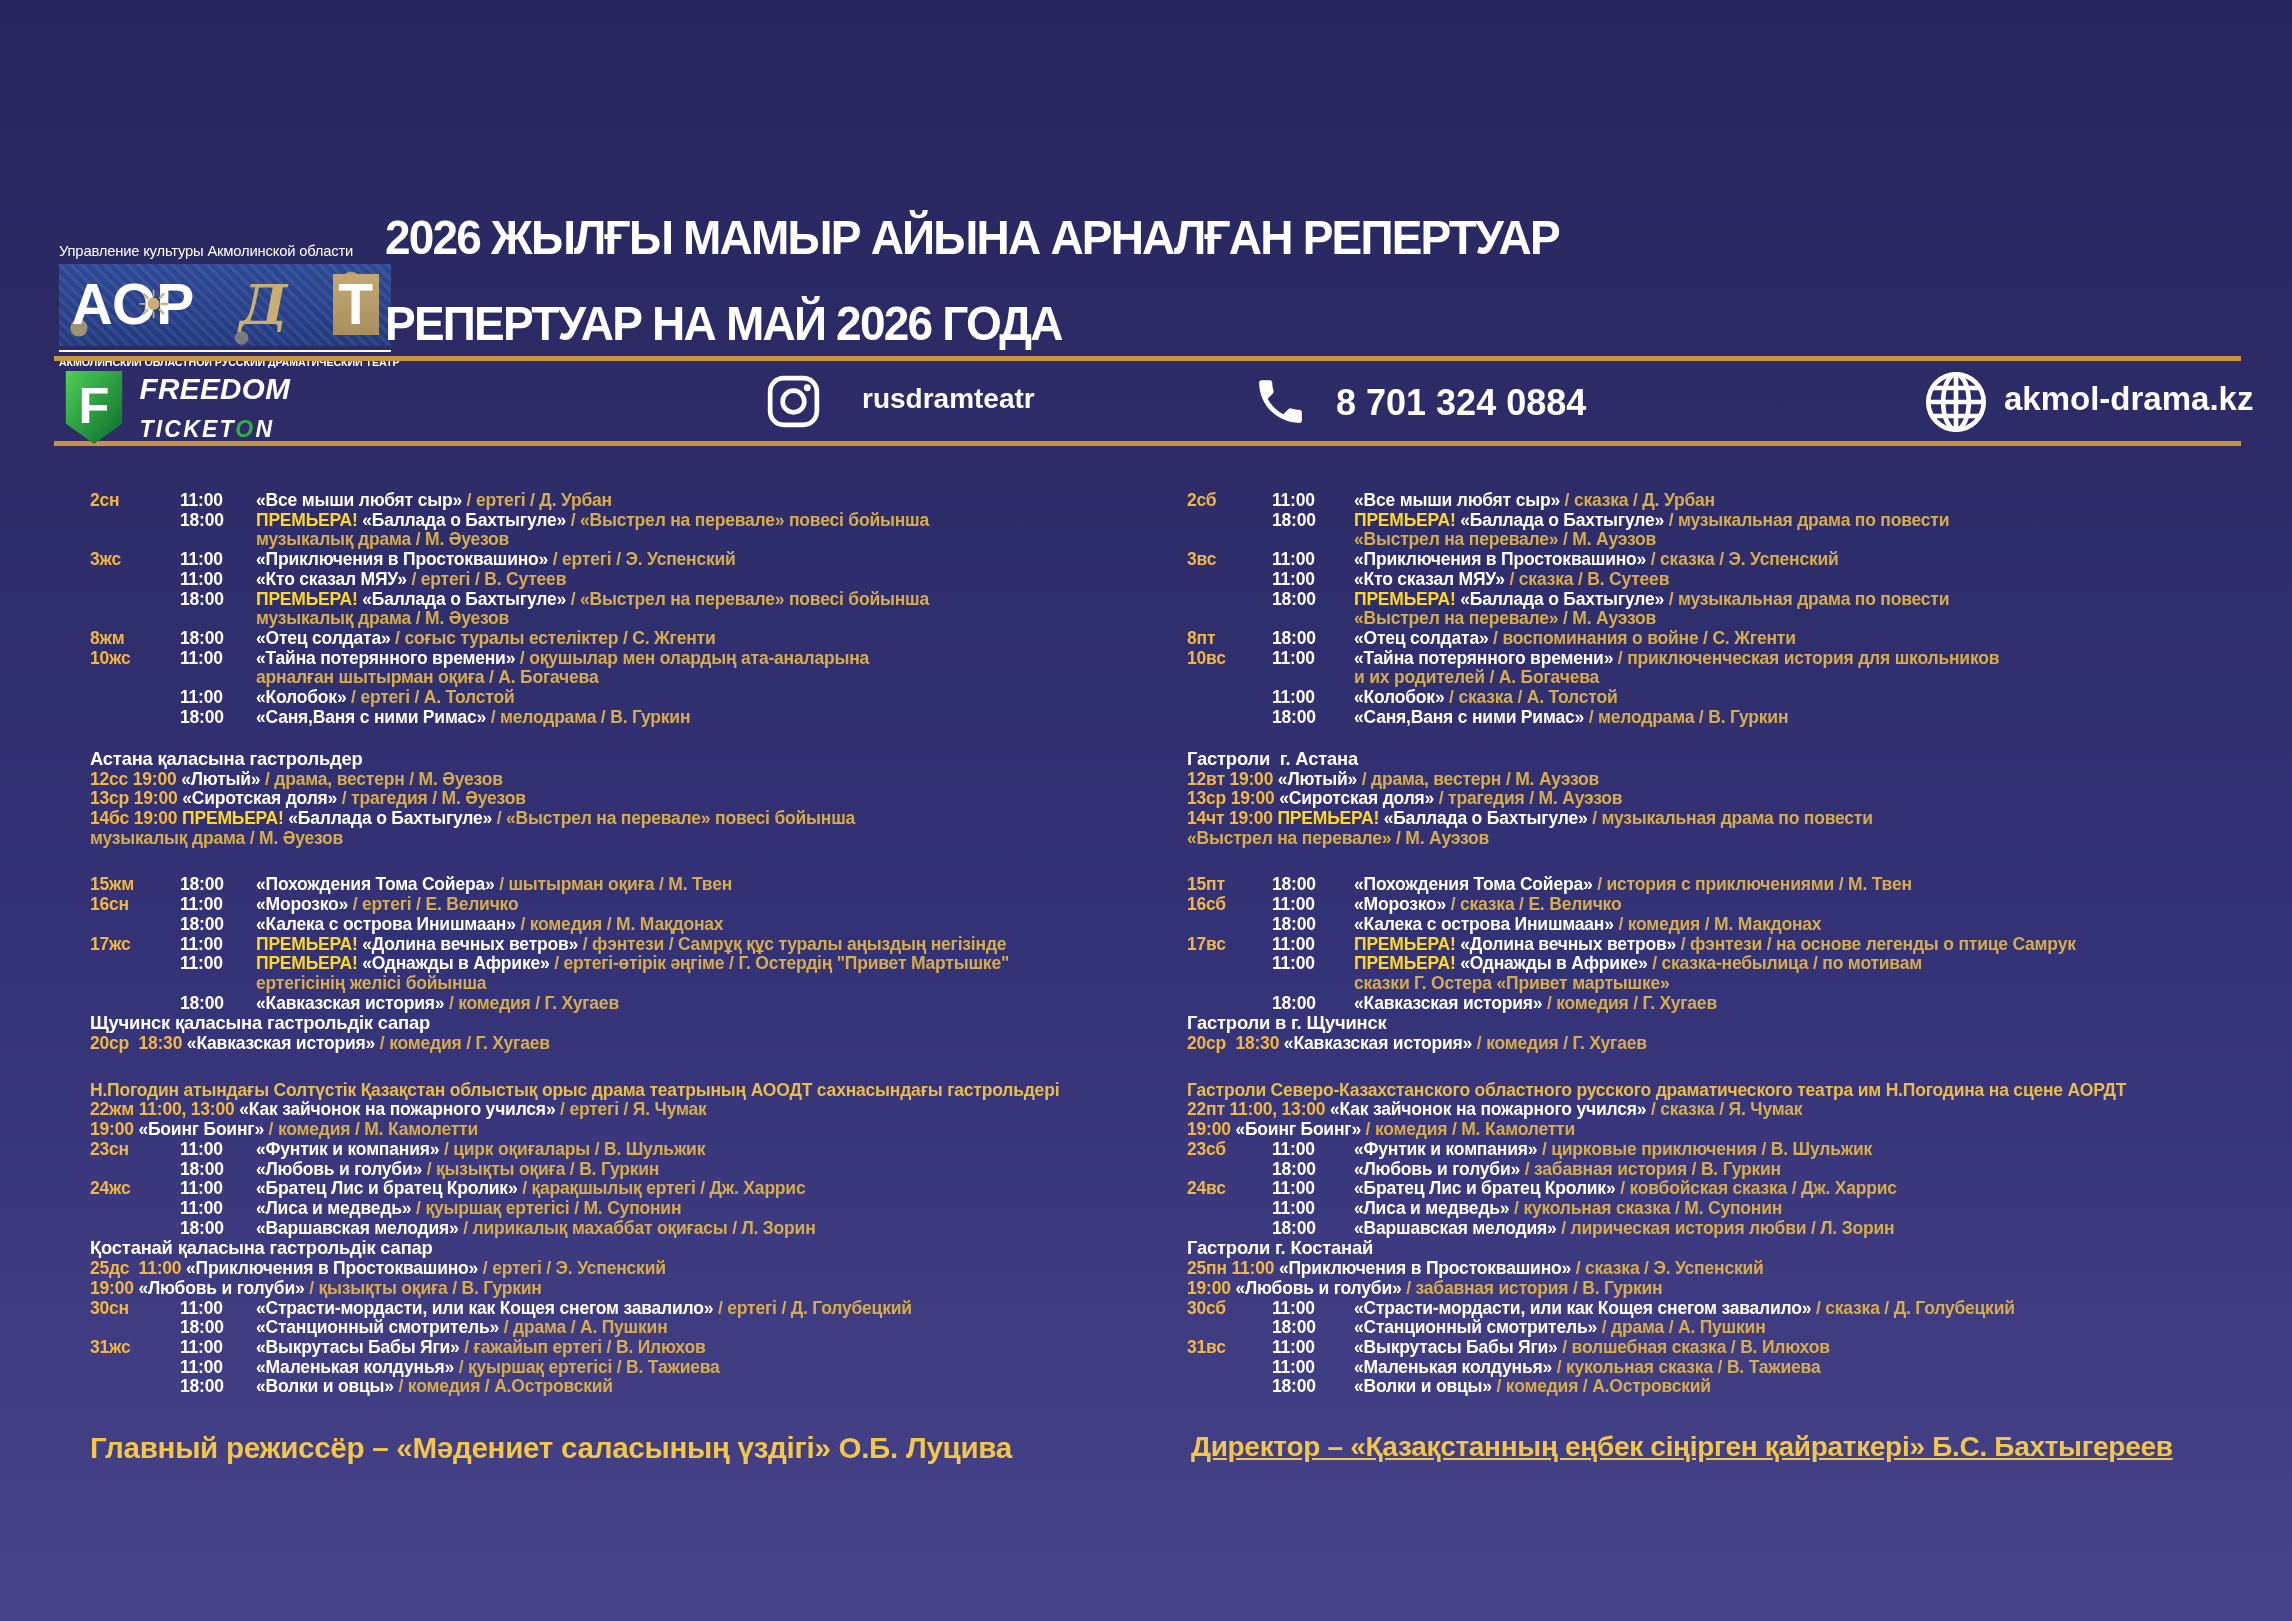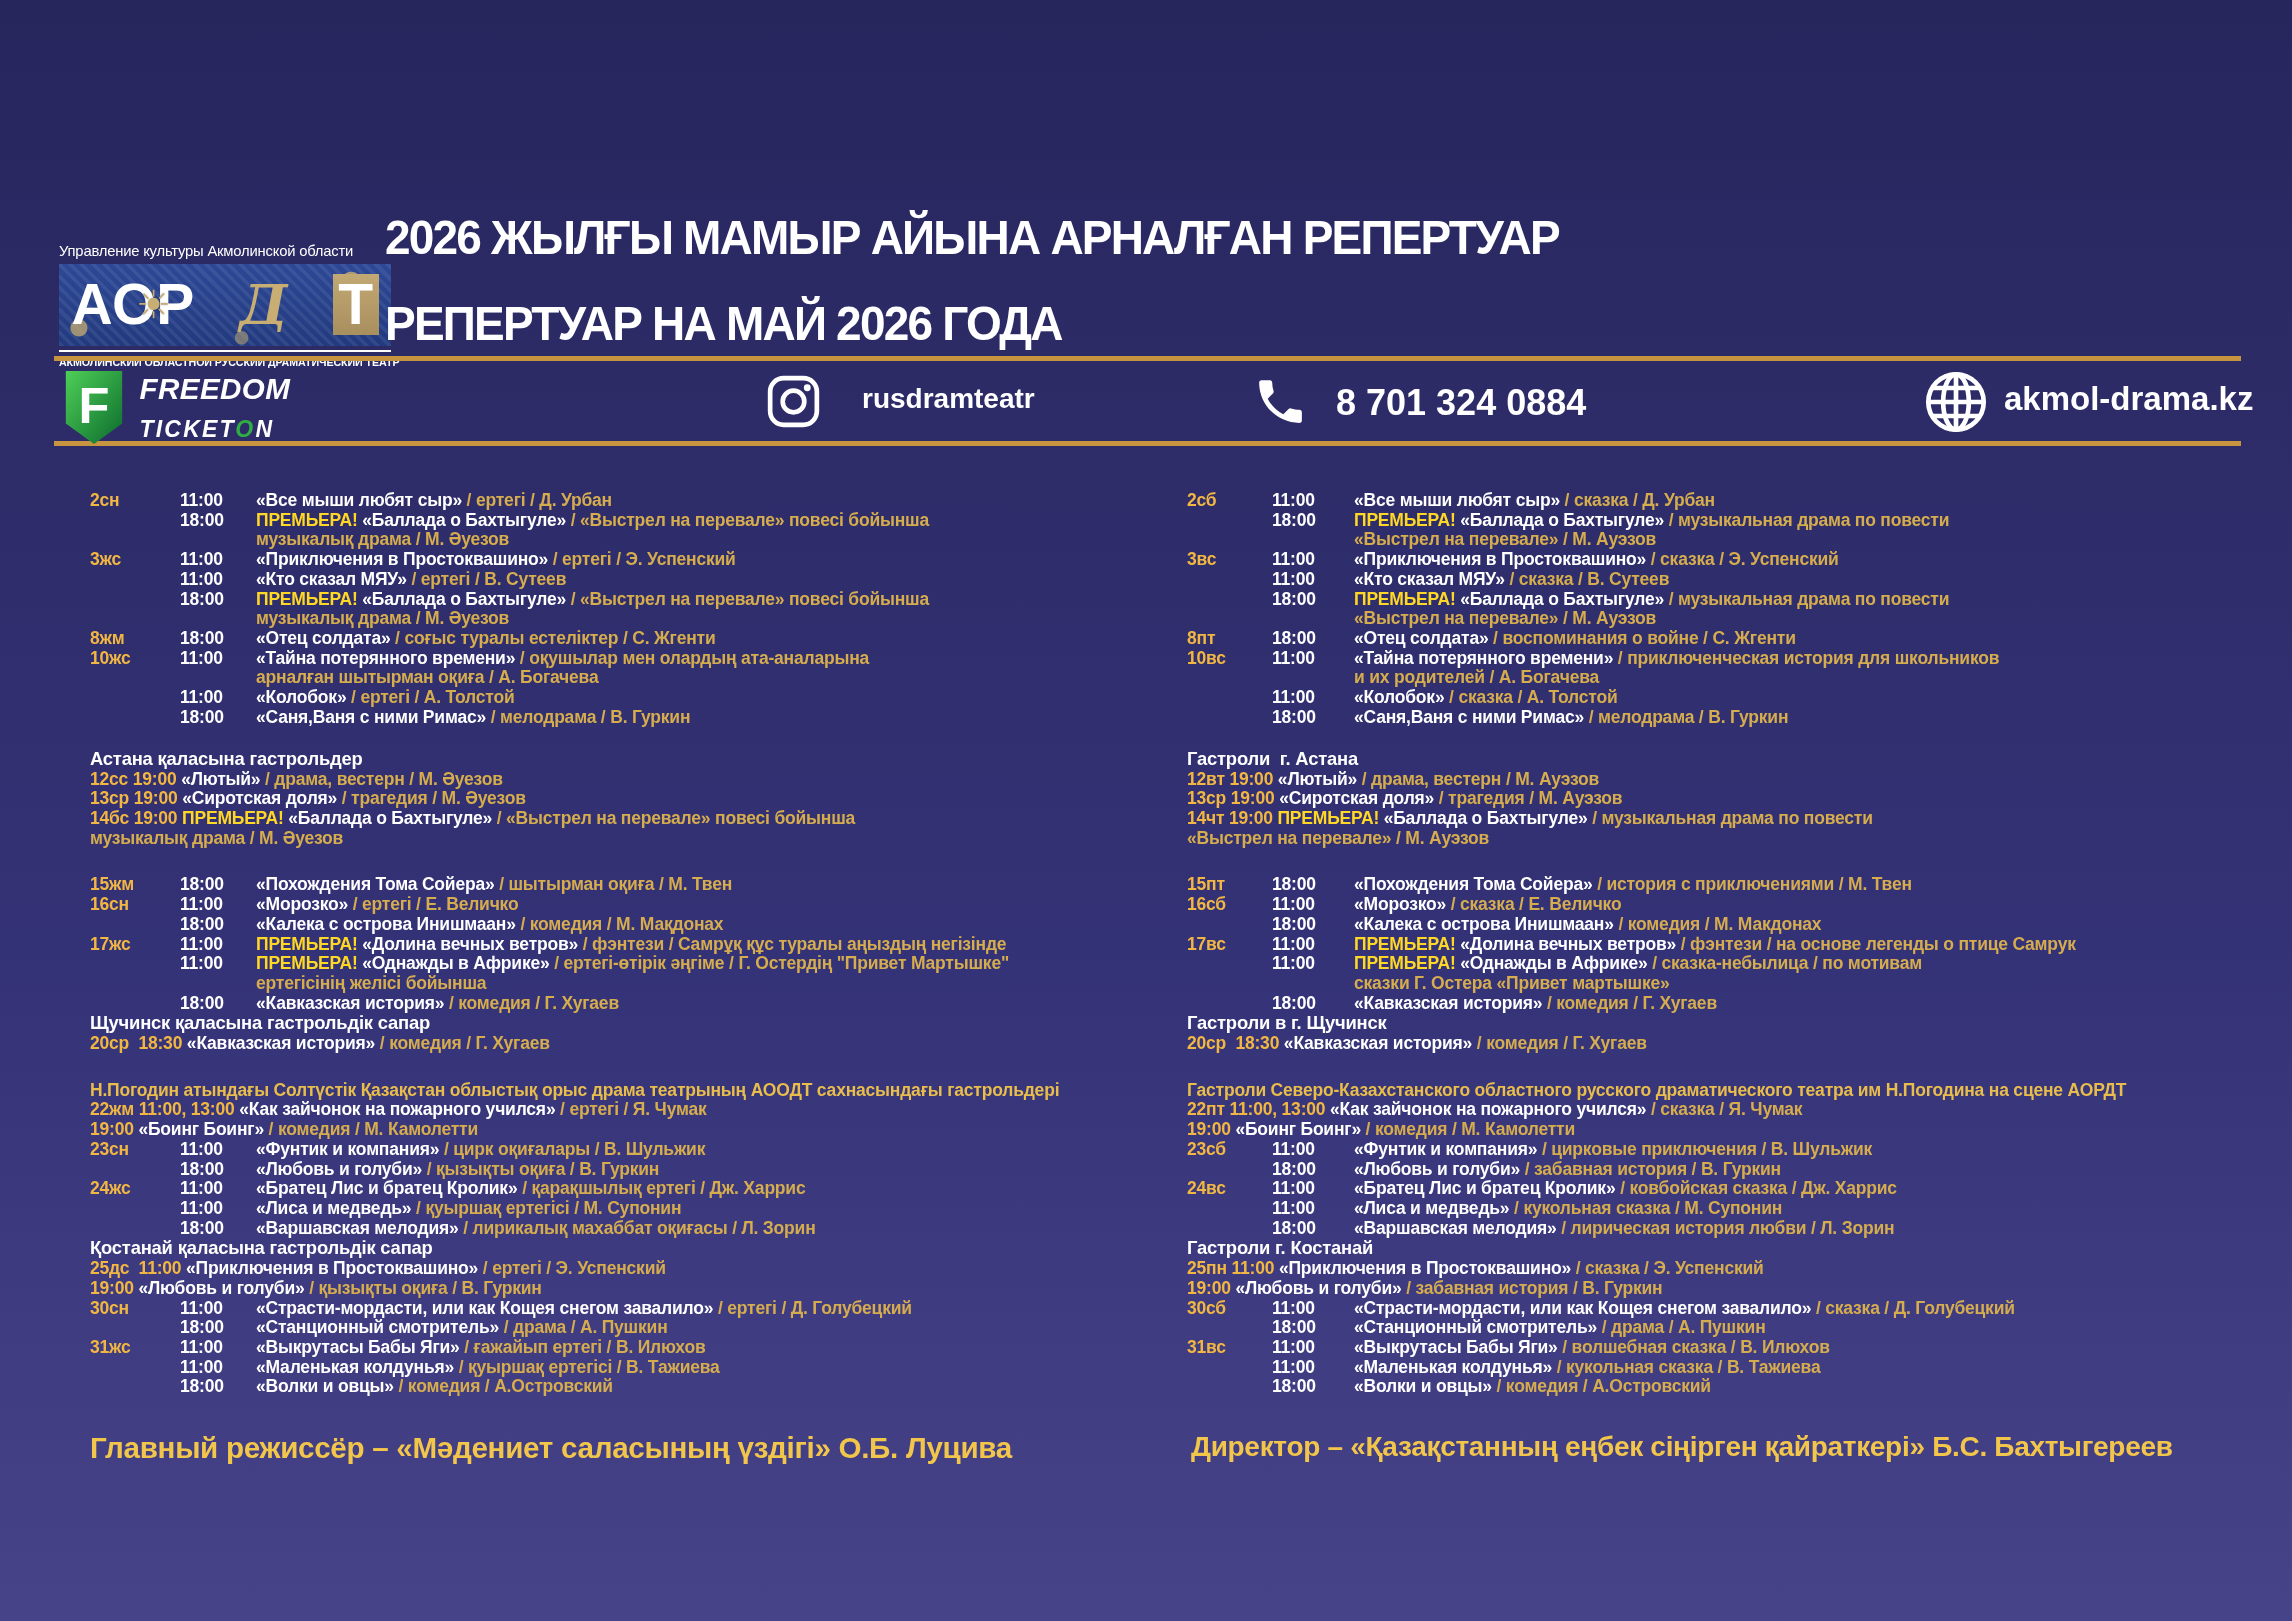--- a/index.html
+++ b/index.html
@@ -55,21 +55,21 @@
   .cell.time{color:#ffffff;}
   .s-title{color:#ffffff;}
   .s-desc{color:#d6ad4e;}
   .s-prem{color:#ffd825;}
   .s-dt{color:#f2b742;}
   .s-head{color:#ffffff;font-size:18.4px;}
   .s-goldhead{color:#e9bd4c;}
   
   .footer{position:absolute;top:1431px;font-weight:bold;color:#f2c64b;white-space:nowrap;letter-spacing:-0.3px;}
   #footer-left{left:90px;font-size:29.6px;}
-  #footer-right{left:1191px;font-size:28px;}
+  #footer-right{left:1191px;font-size:28px;text-decoration:underline;}
 </style>
 </head>
 <body>
 
 <div class="poster">
 
   <div class="logo">
     <div class="logo-top">Управление культуры Акмолинской области</div>
     <div class="logo-main">
       <span class="logo-letter">АОР</span>

